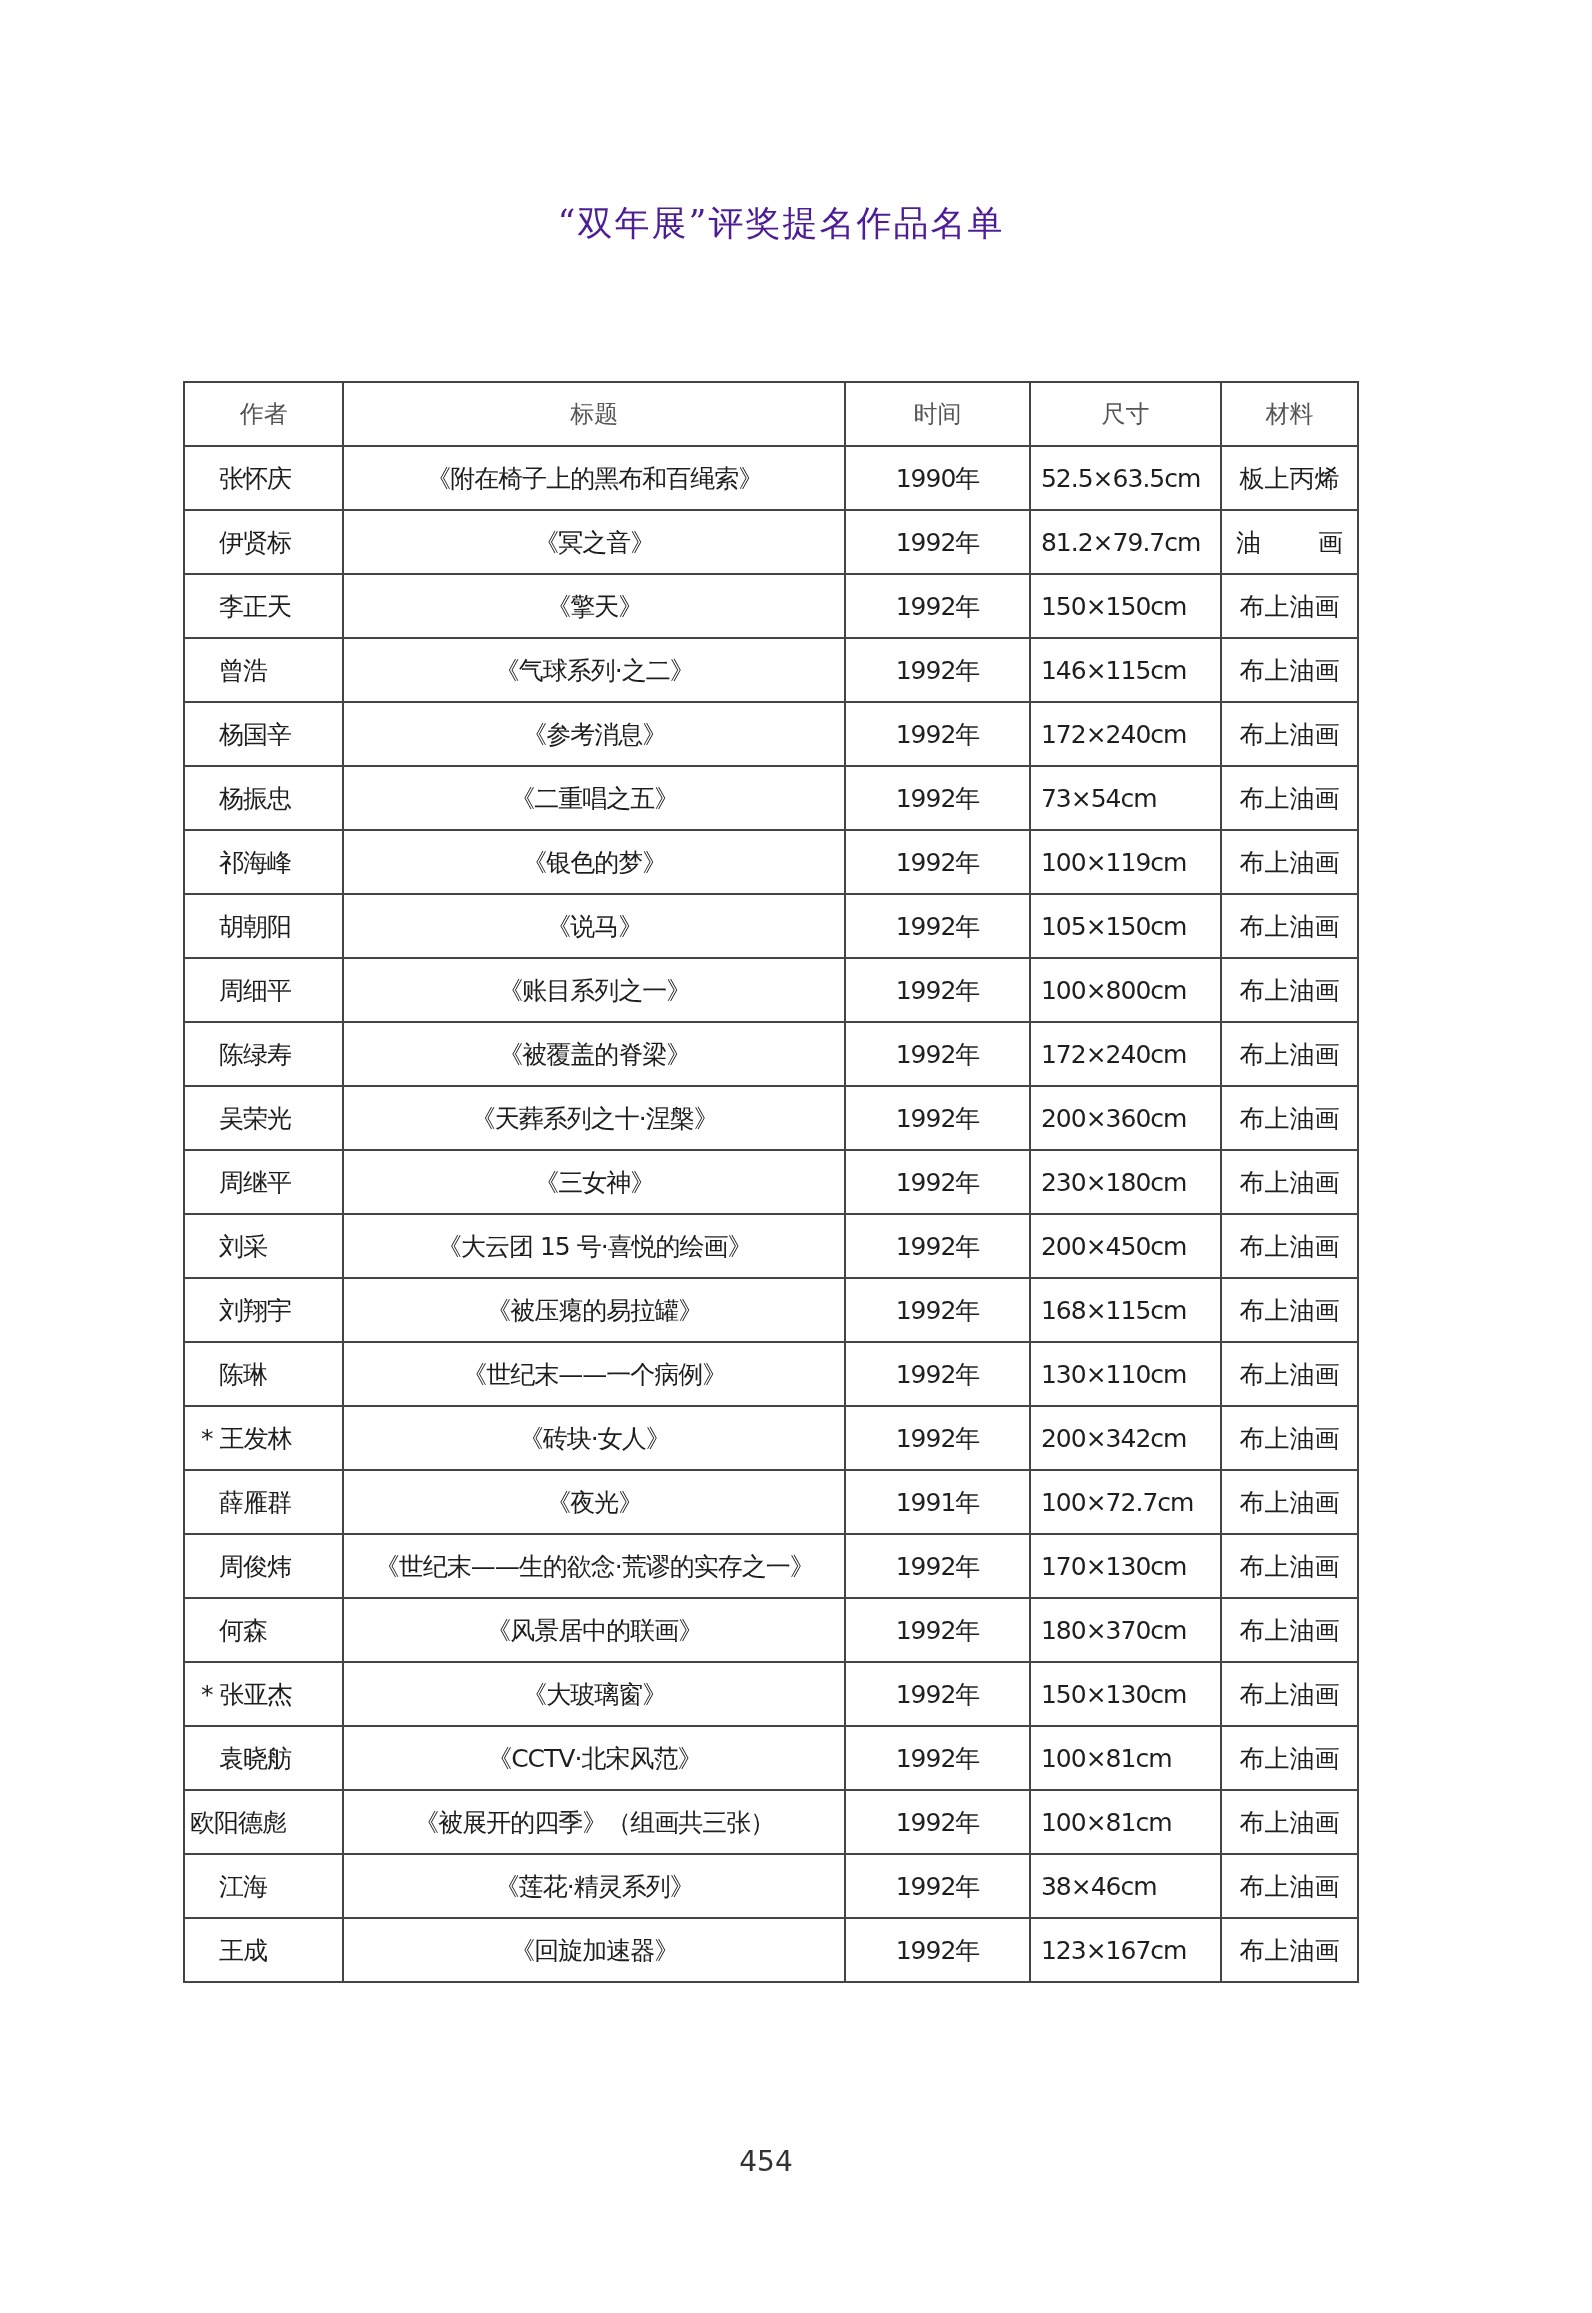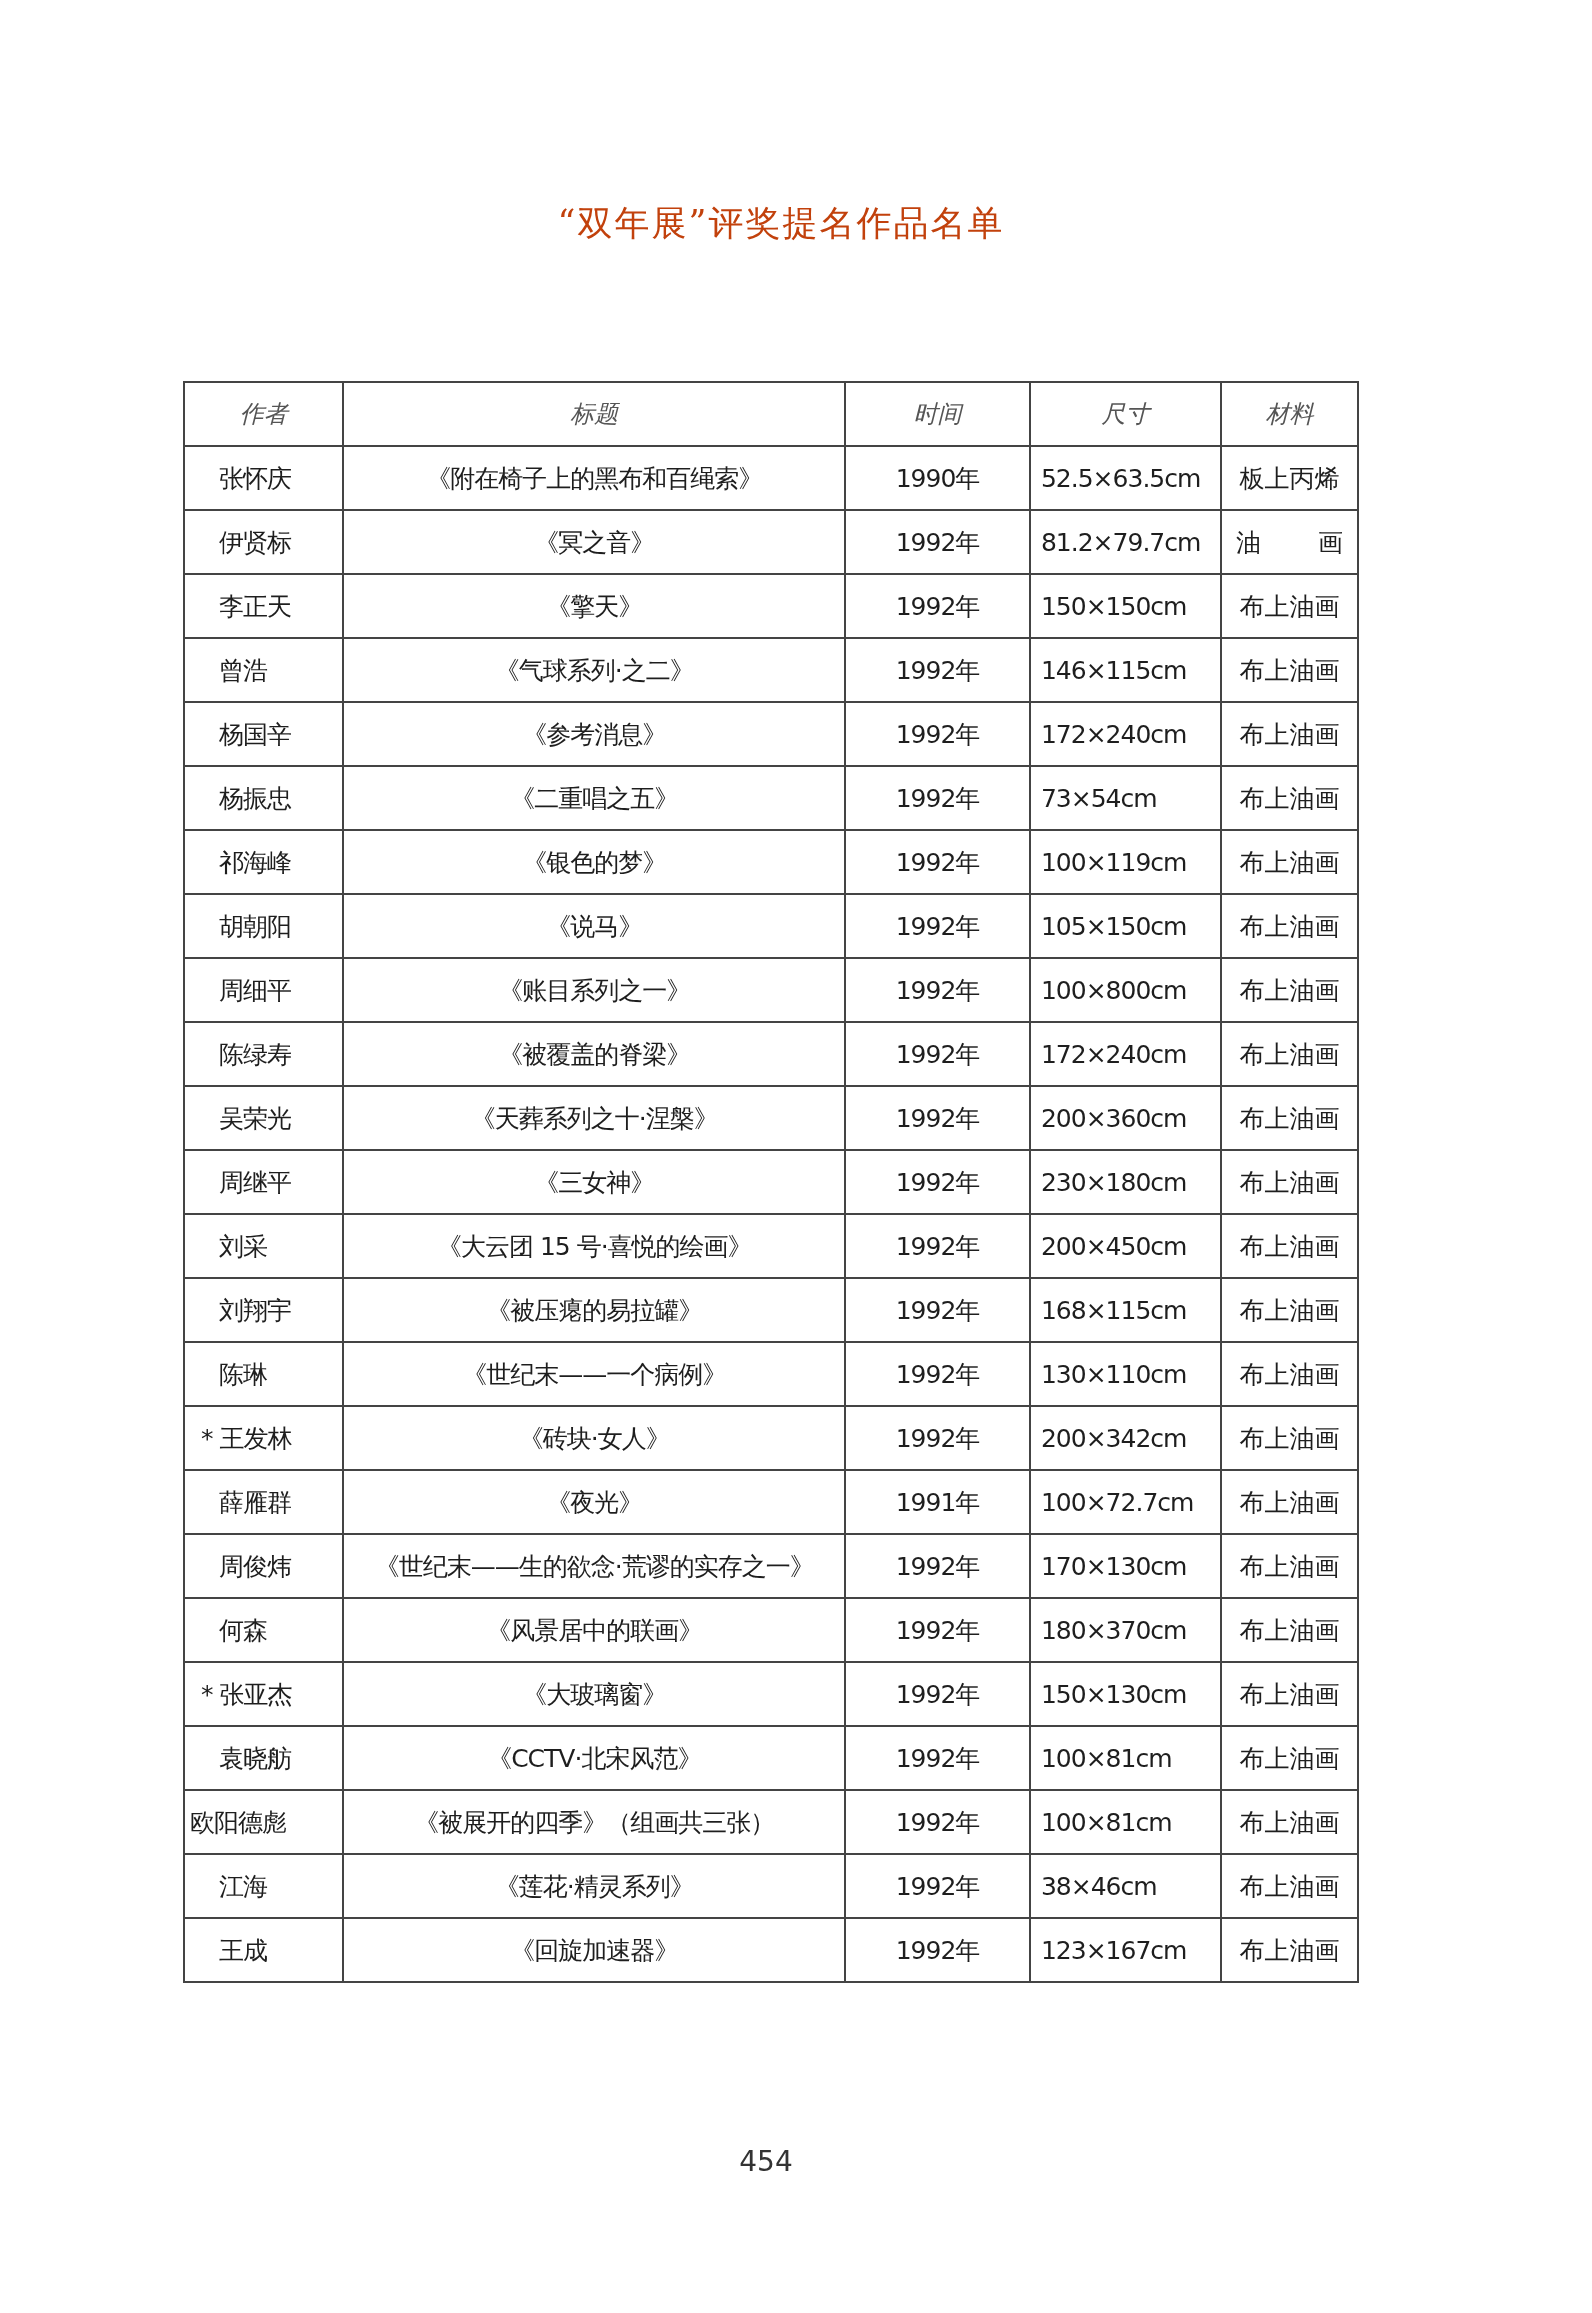--- a/index.html
+++ b/index.html
@@ -17,21 +17,21 @@
     }
     .page-title {
       position: absolute;
       top: 177px;
       left: 0;
       width: 1562px;
       text-align: center;
       font-family: "DejaVu Serif", "Liberation Serif", serif;
       font-size: 35px;
       letter-spacing: 2px;
-      color: #c2410c;
+      color: #4c1d95;
       font-weight: normal;
     }
     .works-table {
       position: absolute;
       top: 381px;
       left: 183px;
       width: 1176px;
       border-collapse: collapse;
       table-layout: fixed;
     }
@@ -43,21 +43,20 @@
       vertical-align: middle;
       white-space: nowrap;
       overflow: hidden;
     }
     .works-table th {
       font-weight: normal;
       font-size: 24px;
       color: #555555;
       font-family: "DejaVu Serif", "Liberation Serif", serif;
       height: 62px;
-      font-style: italic;
     }
     .works-table td {
       font-size: 25px;
       color: #1e1e1e;
       letter-spacing: -1px;
     }
     .col-author { width: 157px; }
     .col-title { width: 494px; }
     .col-year { width: 182px; }
     .col-size { width: 188px; }

